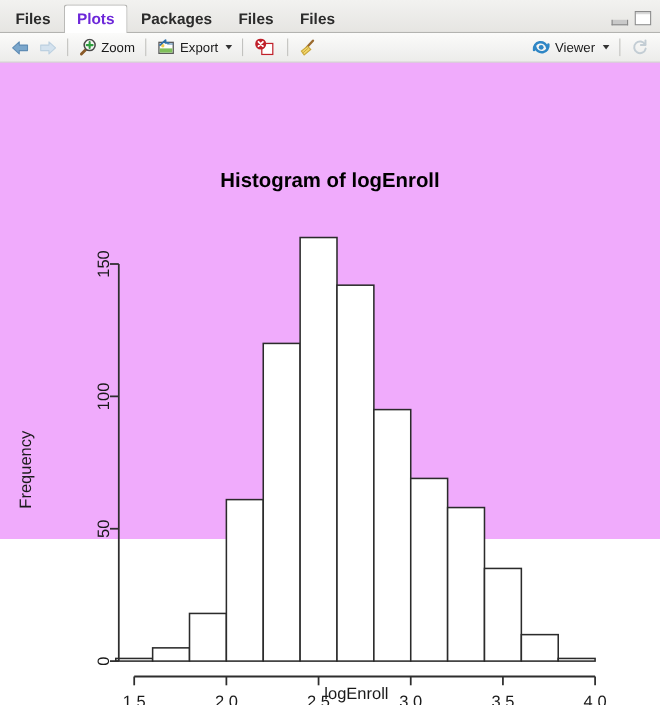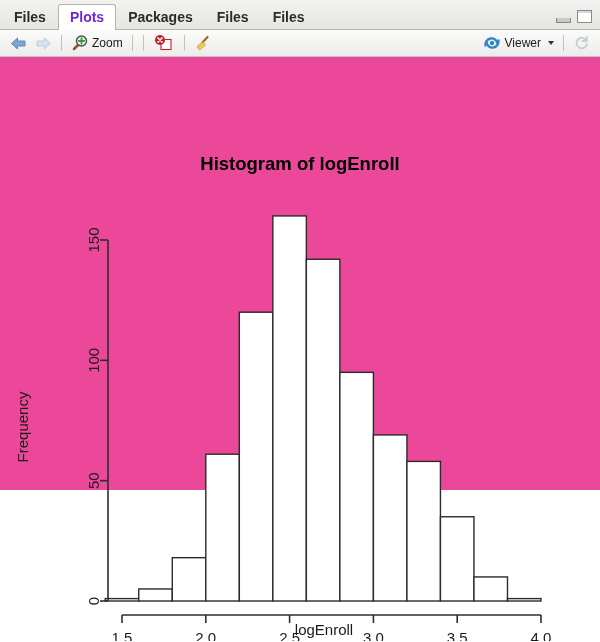--- a/index.html
+++ b/index.html
@@ -107,21 +107,21 @@
     border-top: 4px solid #333;
     margin-left: 3px;
   }
   .ico { display: inline-block; line-height: 0; }
 
   
   .plotarea {
     position: relative;
     width: 600px;
     height: 433px;
-    background: #ec4899;
+    background: #f0abfc;
   }
   svg { display: block; }
   .plot-title {
     font-family: "Liberation Sans", sans-serif;
     font-size: 18.5px;
     font-weight: bold;
     fill: #000000;
   }
   .axis-text {
     font-family: "Liberation Sans", sans-serif;
@@ -198,20 +198,33 @@
           <line x1="3" y1="14" x2="8" y2="9" stroke="#8a5a28" stroke-width="2.6" stroke-linecap="round"></line>
           <circle cx="10.5" cy="6" r="5" fill="#f7f7f5" stroke="#4a4a4a" stroke-width="1.4"></circle>
           <path d="M10.5 3.3 L10.5 8.7 M7.8 6 L13.2 6" stroke="#2f9e3f" stroke-width="1.9" stroke-linecap="round"></path>
         </svg>
       </span>
       <span class="tb-label">Zoom</span>
     </div>
 
     <div class="tb-sep"></div>
 
+    <div class="tb-item">
+      <span class="ico">
+        <svg width="18" height="16" viewBox="0 0 18 16">
+          <rect x="2.5" y="3.5" width="13" height="10" fill="#fdfdfb" stroke="#5a5a5a" stroke-width="1.2"></rect>
+          <rect x="3.3" y="9" width="11.4" height="3.8" fill="#7fbf5a"></rect>
+          <circle cx="6" cy="6.6" r="1.5" fill="#f2cc4d"></circle>
+          <path d="M10 5 L15.5 5" stroke="#4a7fae" stroke-width="1"></path>
+          <path d="M3 6.5 L8.5 1.5 L8.5 4 L12 4" fill="none" stroke="#2f6fa8" stroke-width="1.6" stroke-linejoin="round"></path>
+        </svg>
+      </span>
+      <span class="tb-label">Export</span>
+      <span class="caret"></span>
+    </div>
 
     <div class="tb-sep"></div>
 
     <div class="tb-item">
       <span class="ico">
         <svg width="22" height="16" viewBox="0 0 22 16">
           <rect x="8" y="4.5" width="10" height="10" fill="#ffffff" stroke="#c0202a" stroke-width="1.1"></rect>
           <circle cx="7" cy="5" r="5" fill="#c0202a"></circle>
           <path d="M5 3 L9 7 M9 3 L5 7" stroke="#ffffff" stroke-width="1.7" stroke-linecap="round"></path>
         </svg>

